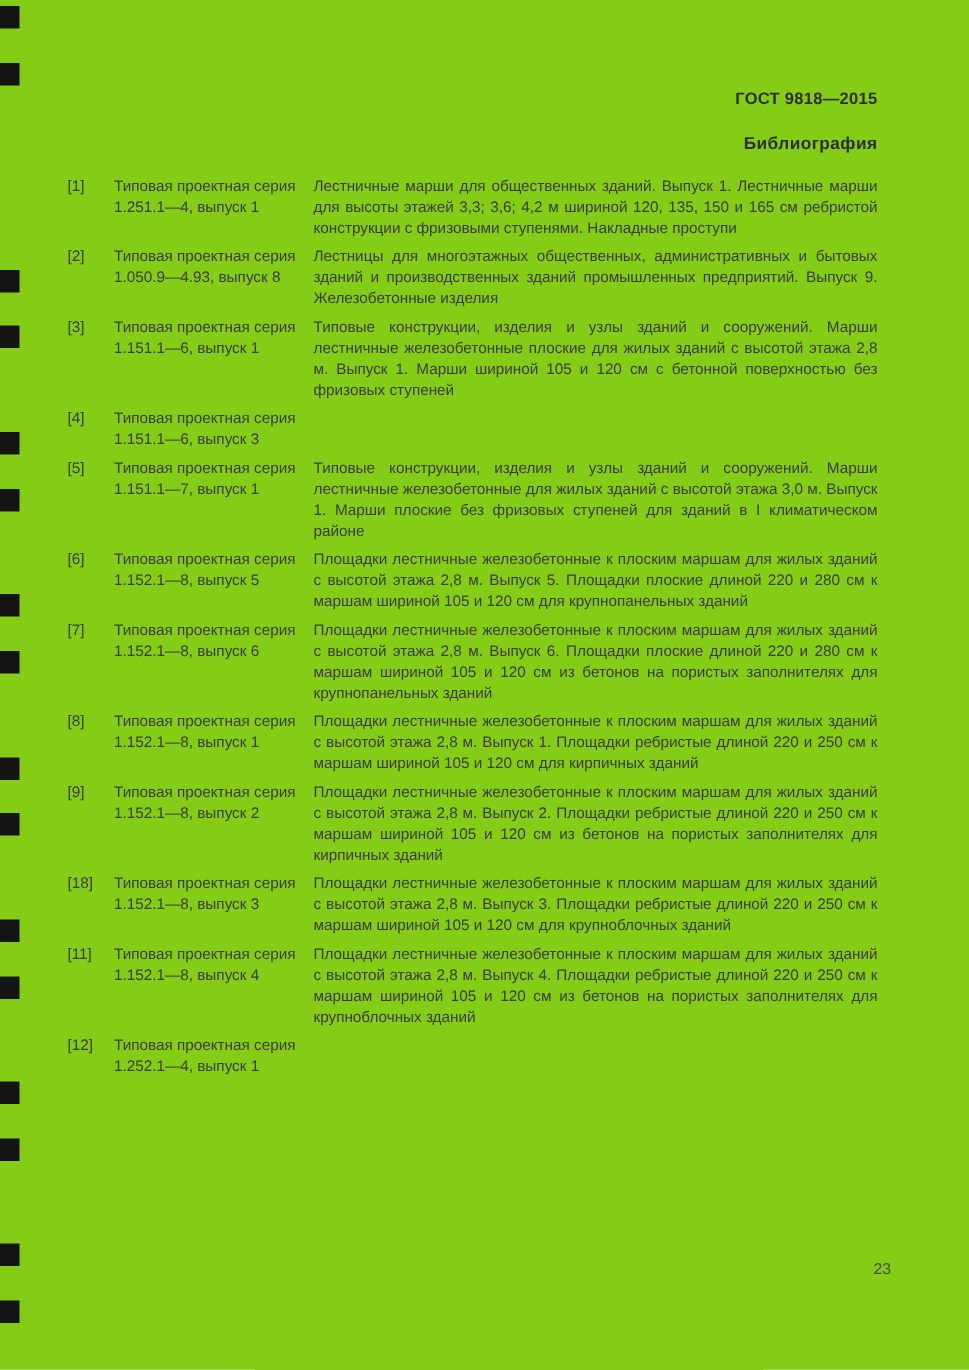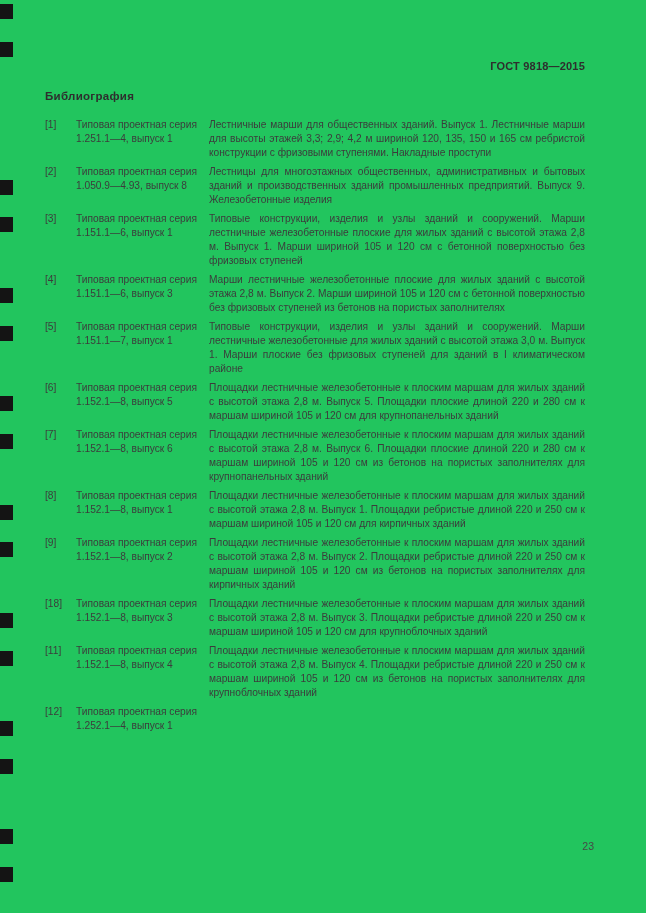--- a/index.html
+++ b/index.html
@@ -4,38 +4,38 @@
 <style>
   html, body { margin: 0; padding: 0; }
   body {
     width: 646px; height: 913px;
     background: #ffffff;
     font-family: "Liberation Sans", "DejaVu Sans", sans-serif;
     color: #3c3c3c;
     position: relative;
     overflow: hidden;
   }
-  .page { position: absolute; inset: 0; background: #22c55e; }
+  .page { position: absolute; inset: 0; background: #84cc16; }
 
   .scan-mark {
     position: absolute; left: 0;
     width: 13px; height: 15px;
     background: #141414;
   }
 
   .doc-number {
     position: absolute; top: 60px; right: 61px;
     font-size: 11px; font-weight: bold;
     color: #2e2e2e; letter-spacing: 0.2px;
     white-space: nowrap;
   }
 
   .doc-title {
     position: absolute; top: 90px; left: 45px; width: 540px;
-    text-align: left;
+    text-align: right;
     font-size: 11.5px; font-weight: bold;
     color: #2e2e2e; letter-spacing: 0.3px;
   }
 
   .entries {
     position: absolute; top: 118px; left: 45px; width: 540px;
   }
   .entry {
     display: grid;
     grid-template-columns: 31px 133px 376px;
@@ -81,21 +81,21 @@
 
   <div class="doc-title">Библиография</div>
 
   <div class="entries" id="entries">
   <div class="entry">
     <div class="ref">[1]</div>
     <div class="source">
       <div class="source-line1">Типовая проектная серия</div>
       <div class="source-line2">1.251.1—4, выпуск 1</div>
     </div>
-    <div class="desc">Лестничные марши для общественных зданий. Выпуск 1. Лестничные марши для высоты этажей 3,3; 2,9; 4,2 м шириной 120, 135, 150 и 165 см ребристой конструкции с фризовыми ступенями. Накладные проступи</div>
+    <div class="desc">Лестничные марши для общественных зданий. Выпуск 1. Лестничные марши для высоты этажей 3,3; 3,6; 4,2 м шириной 120, 135, 150 и 165 см ребристой конструкции с фризовыми ступенями. Накладные проступи</div>
   </div>
 
   <div class="entry">
     <div class="ref">[2]</div>
     <div class="source">
       <div class="source-line1">Типовая проектная серия</div>
       <div class="source-line2">1.050.9—4.93, выпуск 8</div>
     </div>
     <div class="desc">Лестницы для многоэтажных общественных, административных и бытовых зданий и производственных зданий промышленных предприятий. Выпуск 9. Железобетонные изделия</div>
   </div>
@@ -108,21 +108,20 @@
     </div>
     <div class="desc">Типовые конструкции, изделия и узлы зданий и сооружений. Марши лестничные железобетонные плоские для жилых зданий с высотой этажа 2,8 м. Выпуск 1. Марши шириной 105 и 120 см с бетонной поверхностью без фризовых ступеней</div>
   </div>
 
   <div class="entry">
     <div class="ref">[4]</div>
     <div class="source">
       <div class="source-line1">Типовая проектная серия</div>
       <div class="source-line2">1.151.1—6, выпуск 3</div>
     </div>
-    <div class="desc">Марши лестничные железобетонные плоские для жилых зданий с высотой этажа 2,8 м. Выпуск 2. Марши шириной 105 и 120 см с бетонной поверхностью без фризовых ступеней из бетонов на пористых заполнителях</div>
   </div>
 
   <div class="entry">
     <div class="ref">[5]</div>
     <div class="source">
       <div class="source-line1">Типовая проектная серия</div>
       <div class="source-line2">1.151.1—7, выпуск 1</div>
     </div>
     <div class="desc">Типовые конструкции, изделия и узлы зданий и сооружений. Марши лестничные железобетонные для жилых зданий с высотой этажа 3,0 м. Выпуск 1. Марши плоские без фризовых ступеней для зданий в I климатическом районе</div>
   </div>

